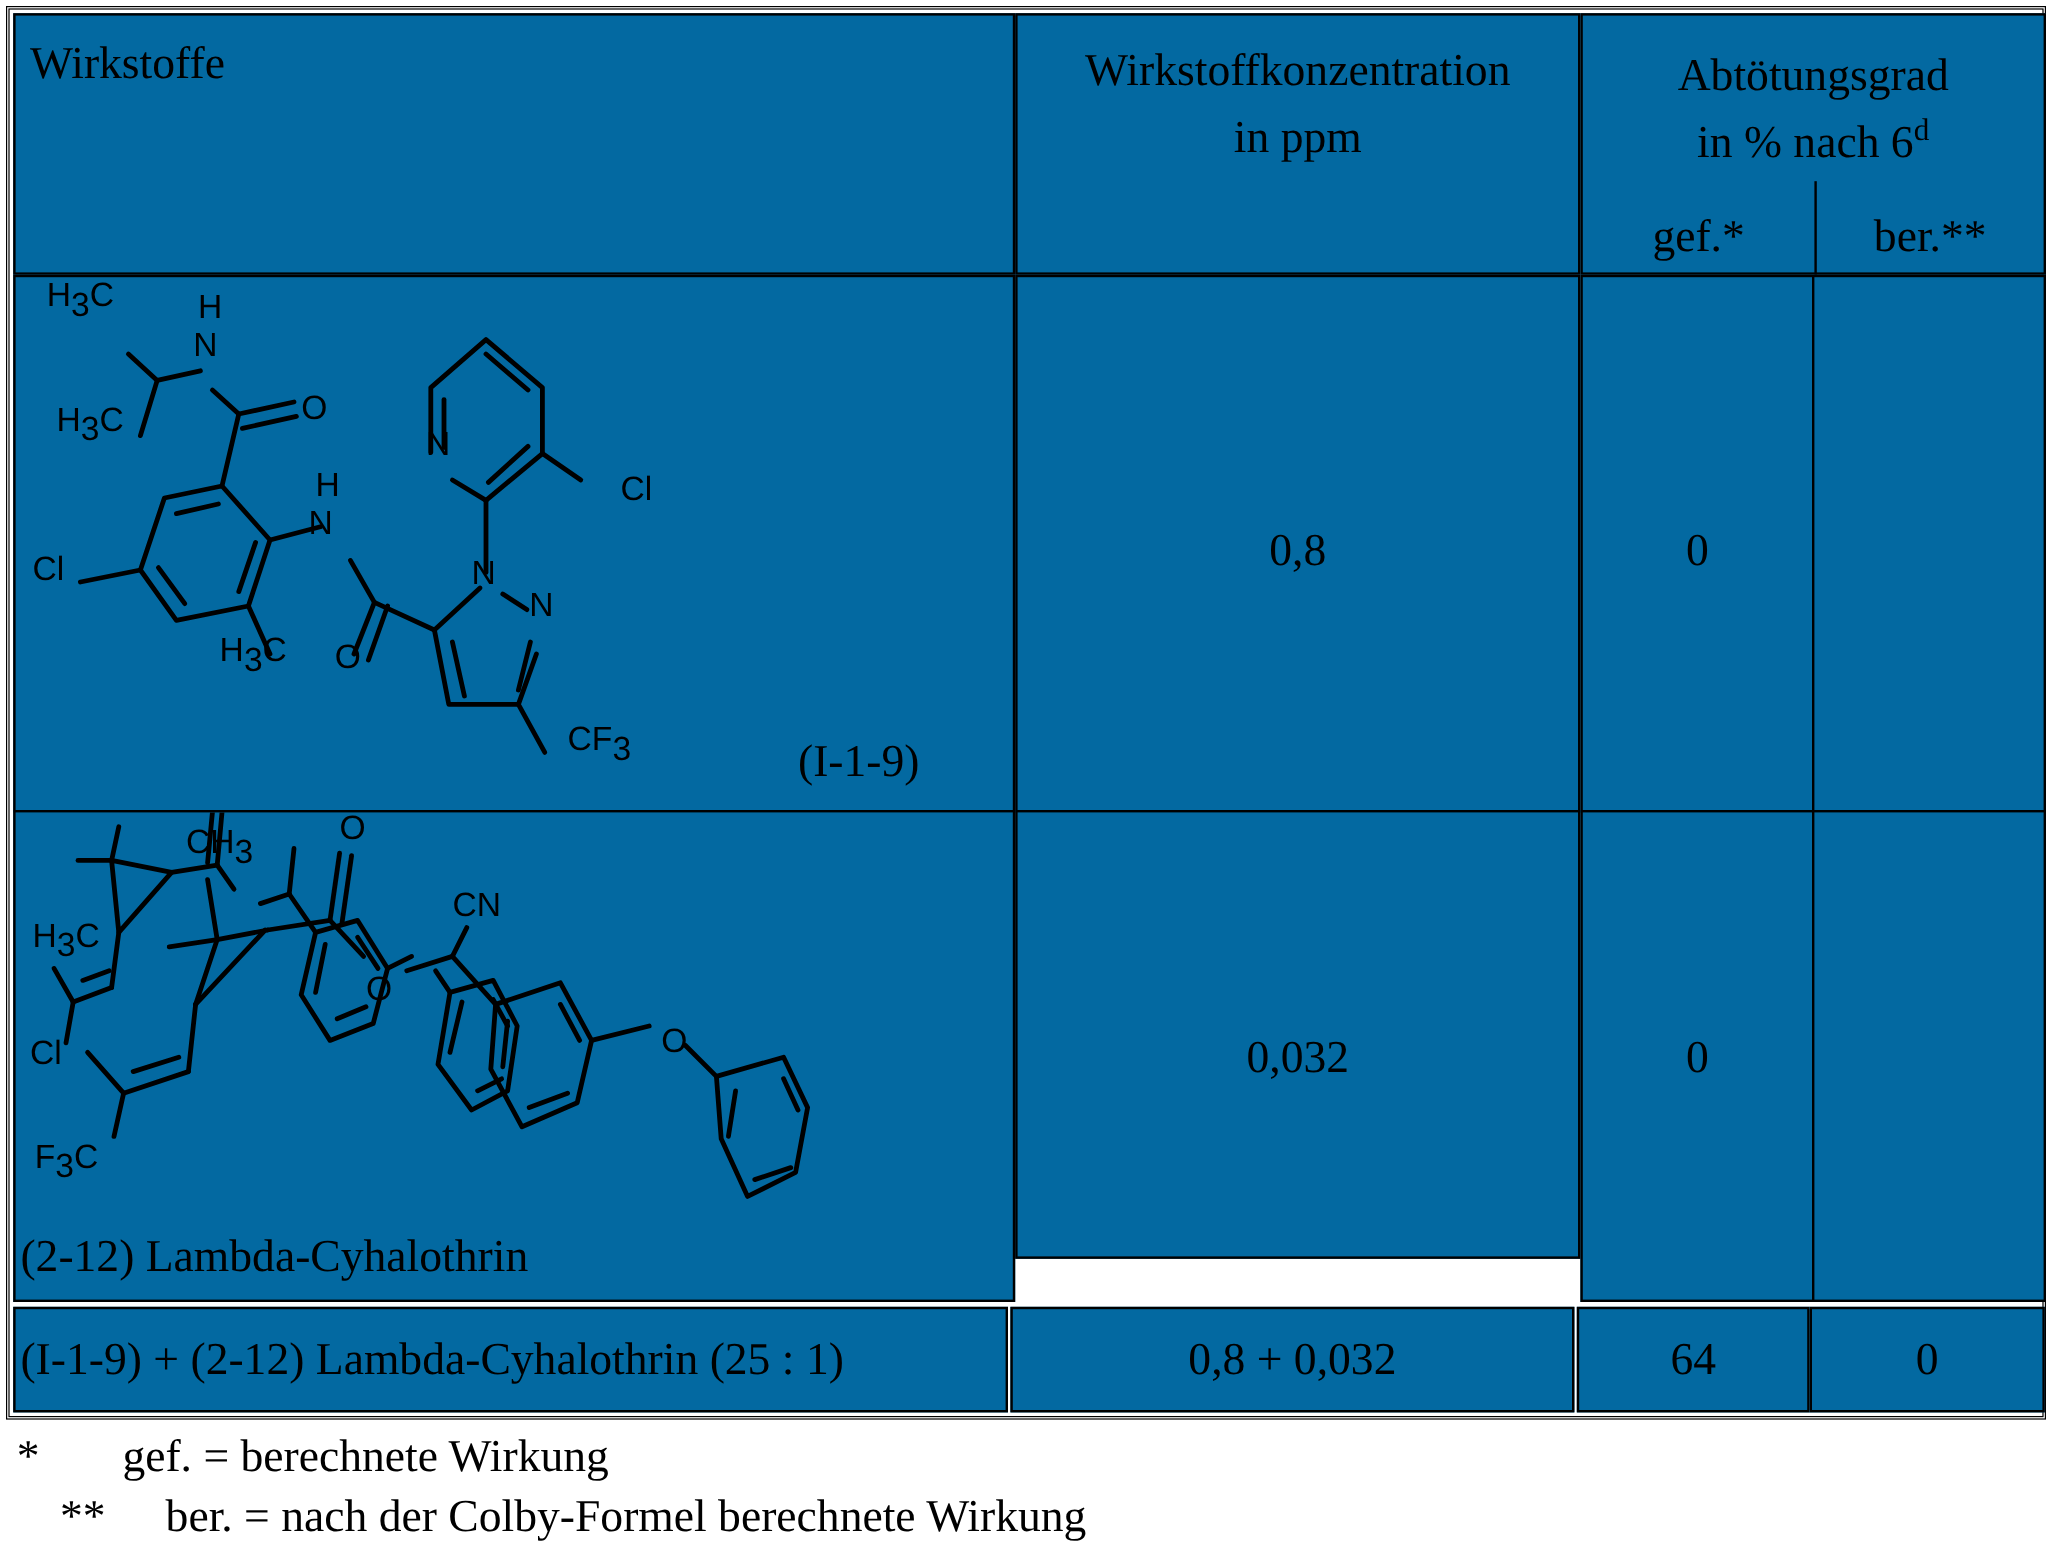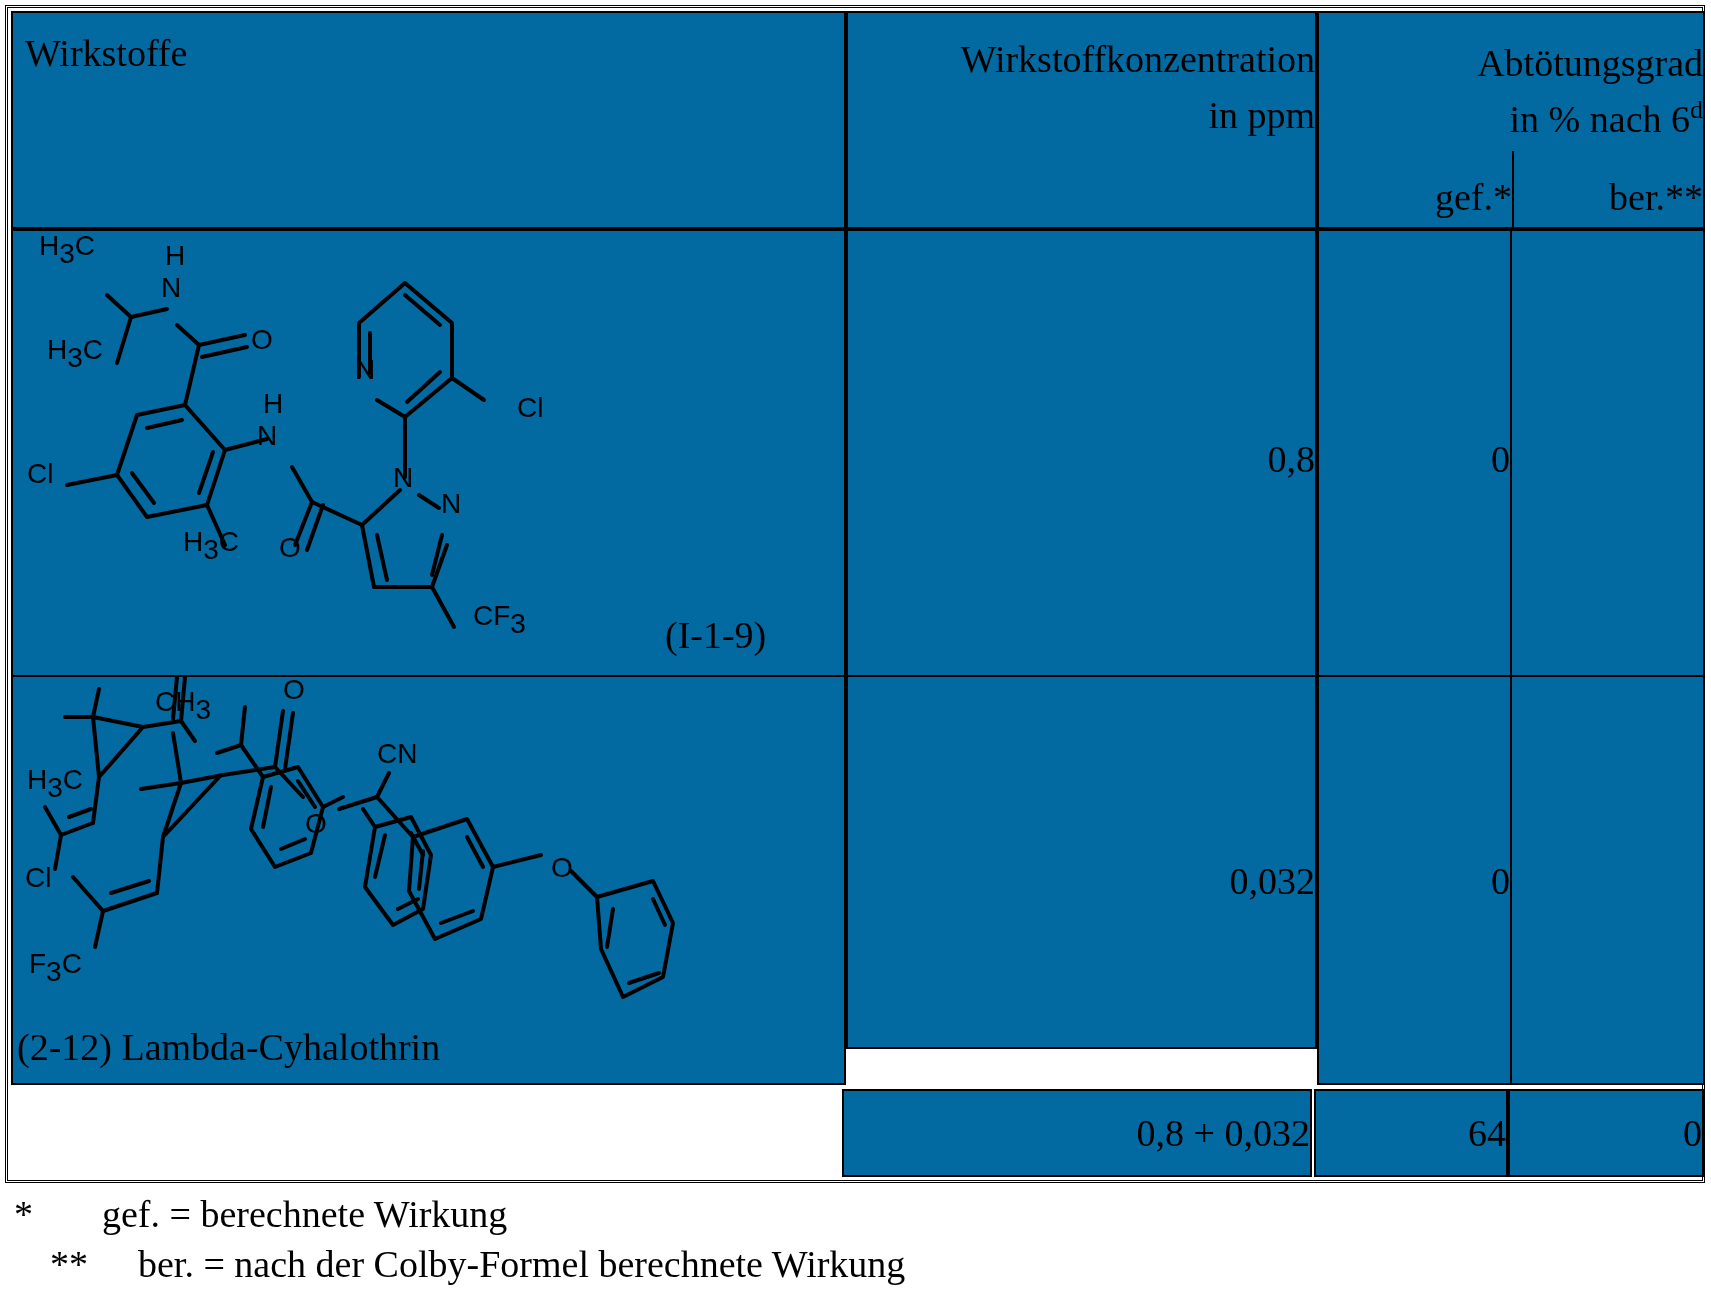--- a/index.html
+++ b/index.html
@@ -4,21 +4,21 @@
   <style>
     html, body { margin: 0; padding: 0; background: #ffffff; }
     body {
       width: 1711px; height: 1295px; position: relative; overflow: hidden;
       font-family: "Liberation Serif", "DejaVu Serif", serif; color: #000;
     }
     .page { position: absolute; left: 0; top: 0; width: 1711px; height: 1295px; }
     .frame { position: absolute; border: 3px double #000; box-sizing: border-box; }
     .cell { position: absolute; box-sizing: border-box; border: 2px solid #000; background: #0369a1; }
     .txt { position: absolute; font-size: 38px; line-height: 44px; white-space: nowrap; }
-    .center { text-align: right; }
+    .center { text-align: center; }
     .vline { position: absolute; width: 2px; background: #000; }
     sup { font-size: 26px; vertical-align: 14px; line-height: 0; }
     .mol { position: absolute; }
     .mol text { font-family: "Liberation Sans", "DejaVu Sans", sans-serif; font-size: 28px; fill: #000; }
     .mol line, .mol polyline, .mol path { stroke: #000; stroke-width: 4; fill: none; stroke-linecap: round; stroke-linejoin: round; }
     .footnote { position: absolute; font-size: 38px; line-height: 44px; white-space: nowrap; }
     .fn-mark { display: inline-block; width: 88px; }
   </style>
 </head>
 <body>
@@ -197,20 +197,23 @@
   <div class="cell" style="left:846px; top:675px; width:471px; height:374px;">
     <div class="txt center" style="left:0; right:0; top:182px;">0,032</div>
   </div>
   <div class="cell" style="left:1317px; top:675px; width:195px; height:410px;">
     <div class="txt center" style="left:0; right:0; top:182px;">0</div>
   </div>
   <div class="cell" style="left:1510px; top:675px; width:195px; height:410px;">
     <div class="txt center" style="left:0; right:0; top:182px;"></div>
   </div>
 
+  <div class="cell" style="left:11px; top:1089px; width:829px; height:88px;">
+    <div class="txt" style="left:4px; top:20px;">(I-1-9) + (2-12) Lambda-Cyhalothrin (25 : 1)</div>
+  </div>
   <div class="cell" style="left:842px; top:1089px; width:470px; height:88px;">
     <div class="txt center" style="left:0; right:0; top:20px;">0,8 + 0,032</div>
   </div>
   <div class="cell" style="left:1314px; top:1089px; width:194px; height:88px;">
     <div class="txt center" style="left:0; right:0; top:20px;">64</div>
   </div>
   <div class="cell" style="left:1508px; top:1089px; width:196px; height:88px;">
     <div class="txt center" style="left:0; right:0; top:20px;">0</div>
   </div>
 

